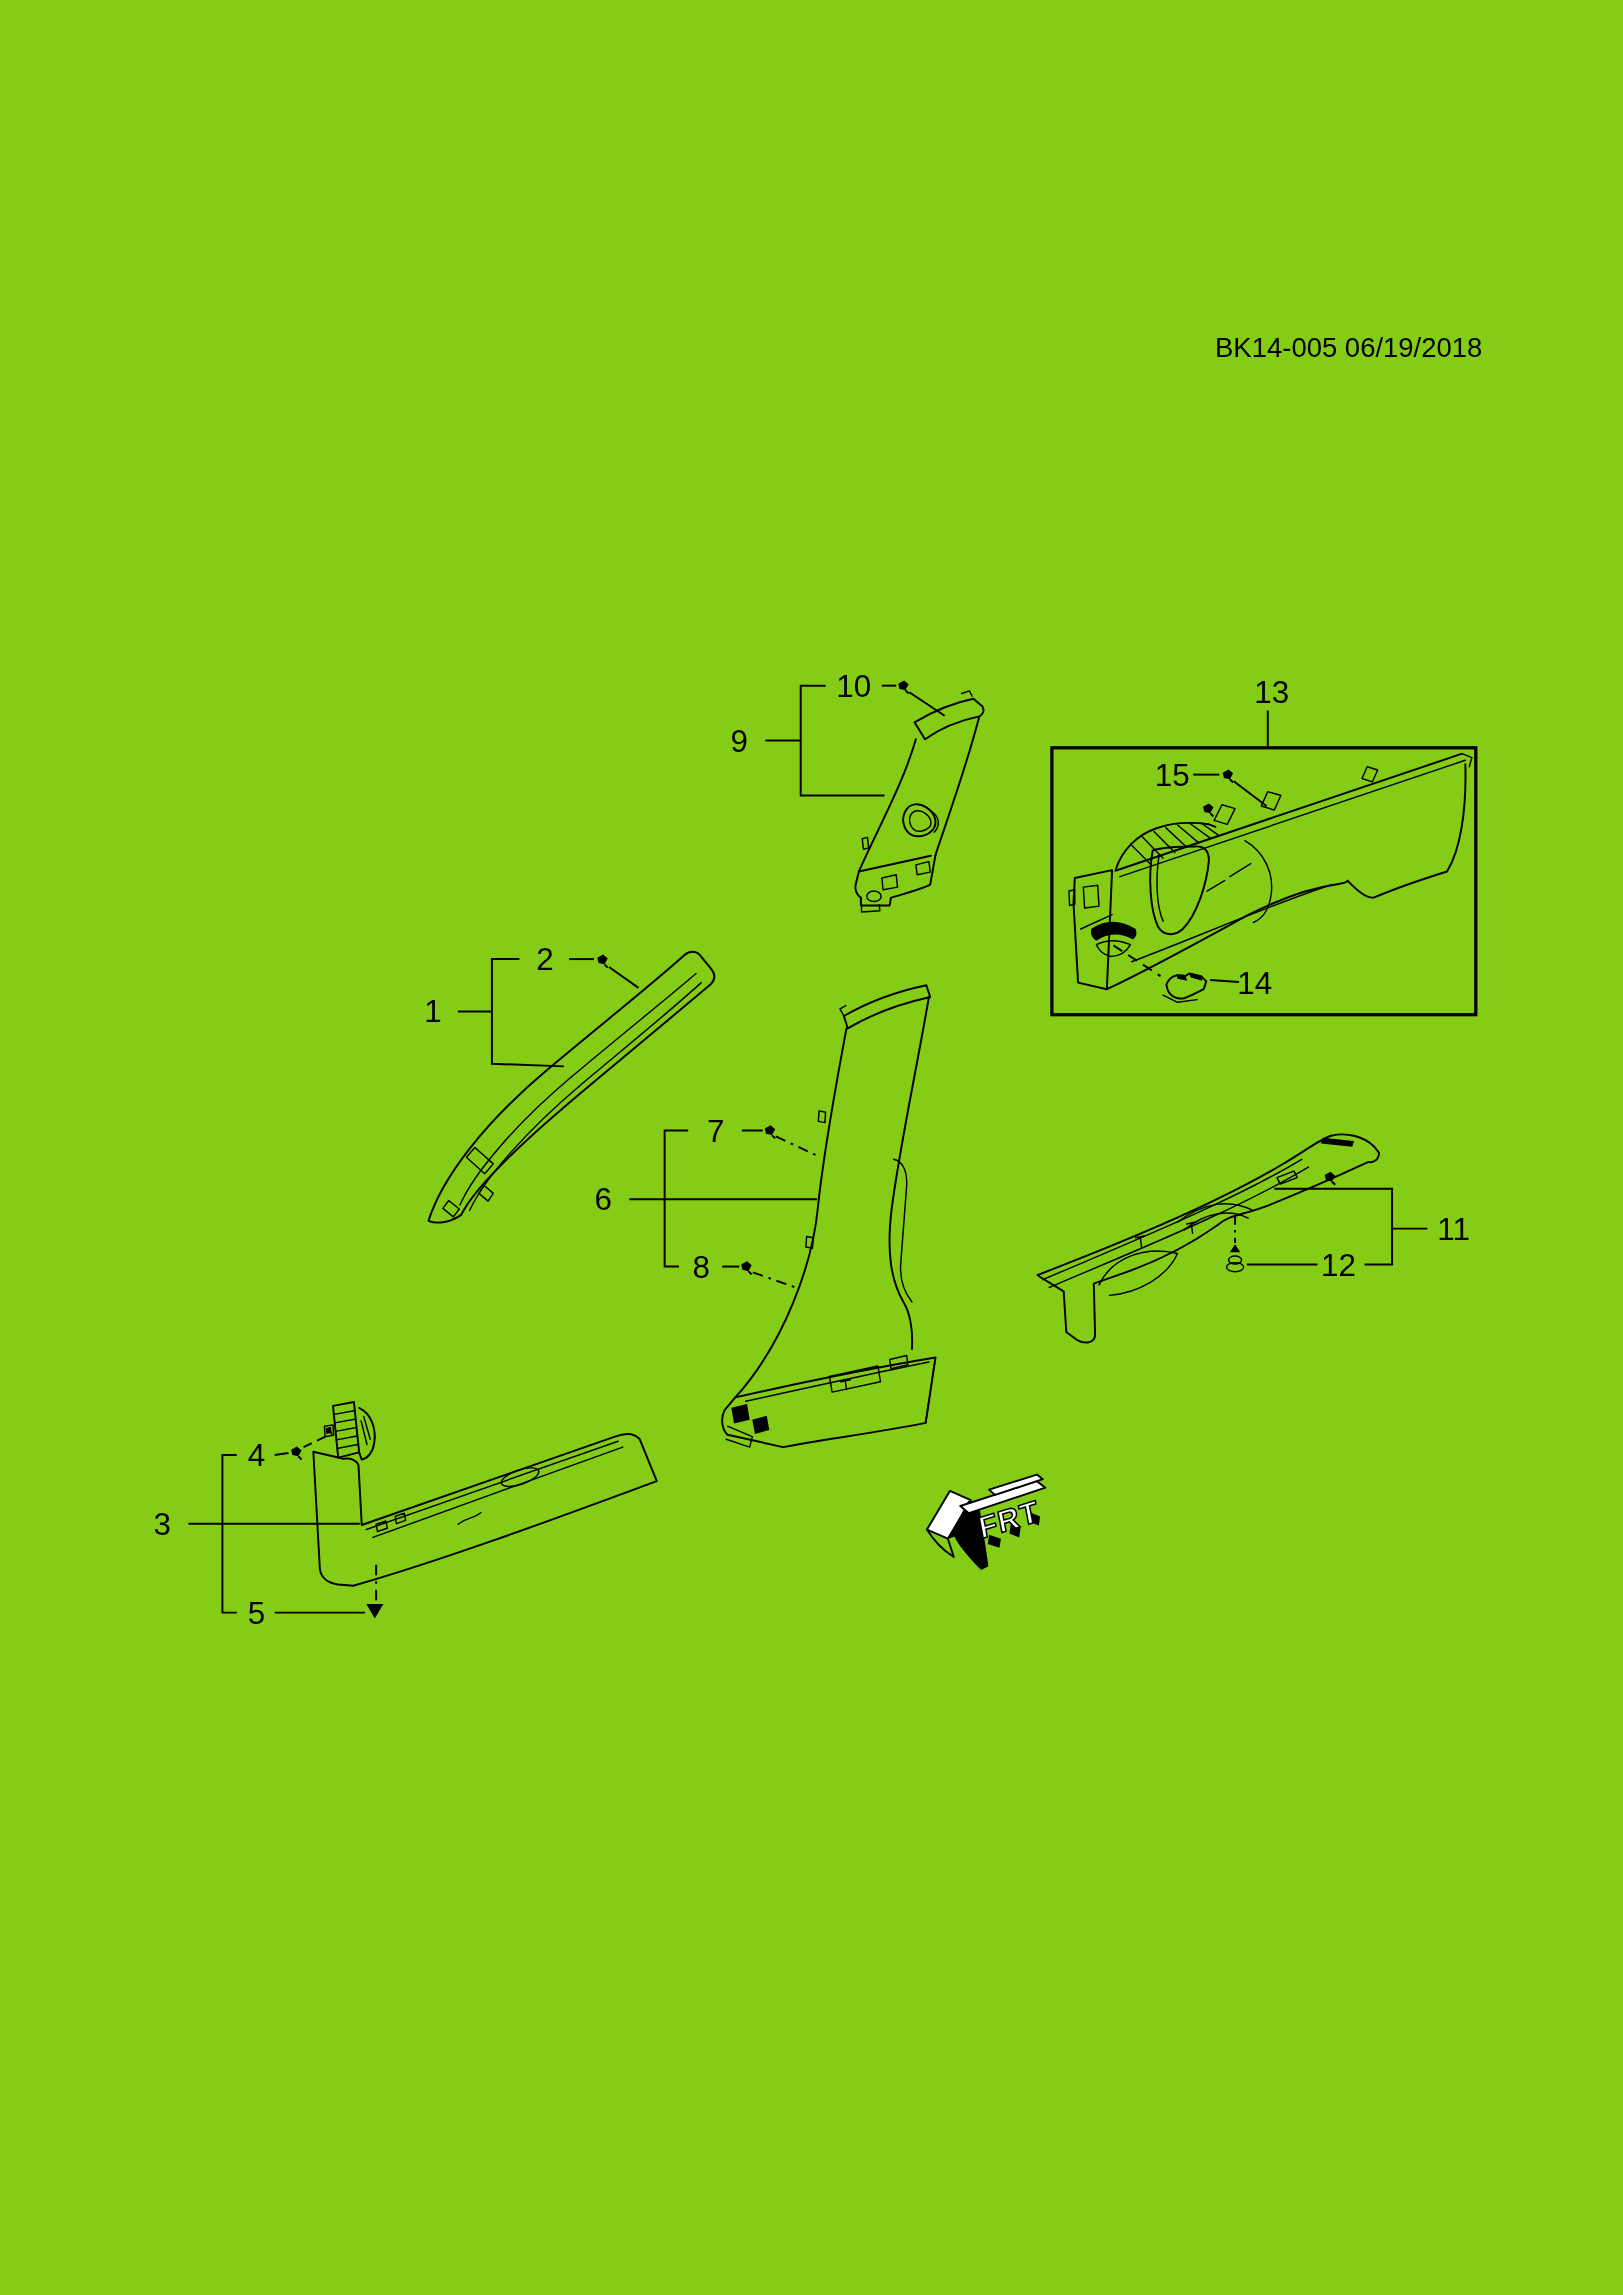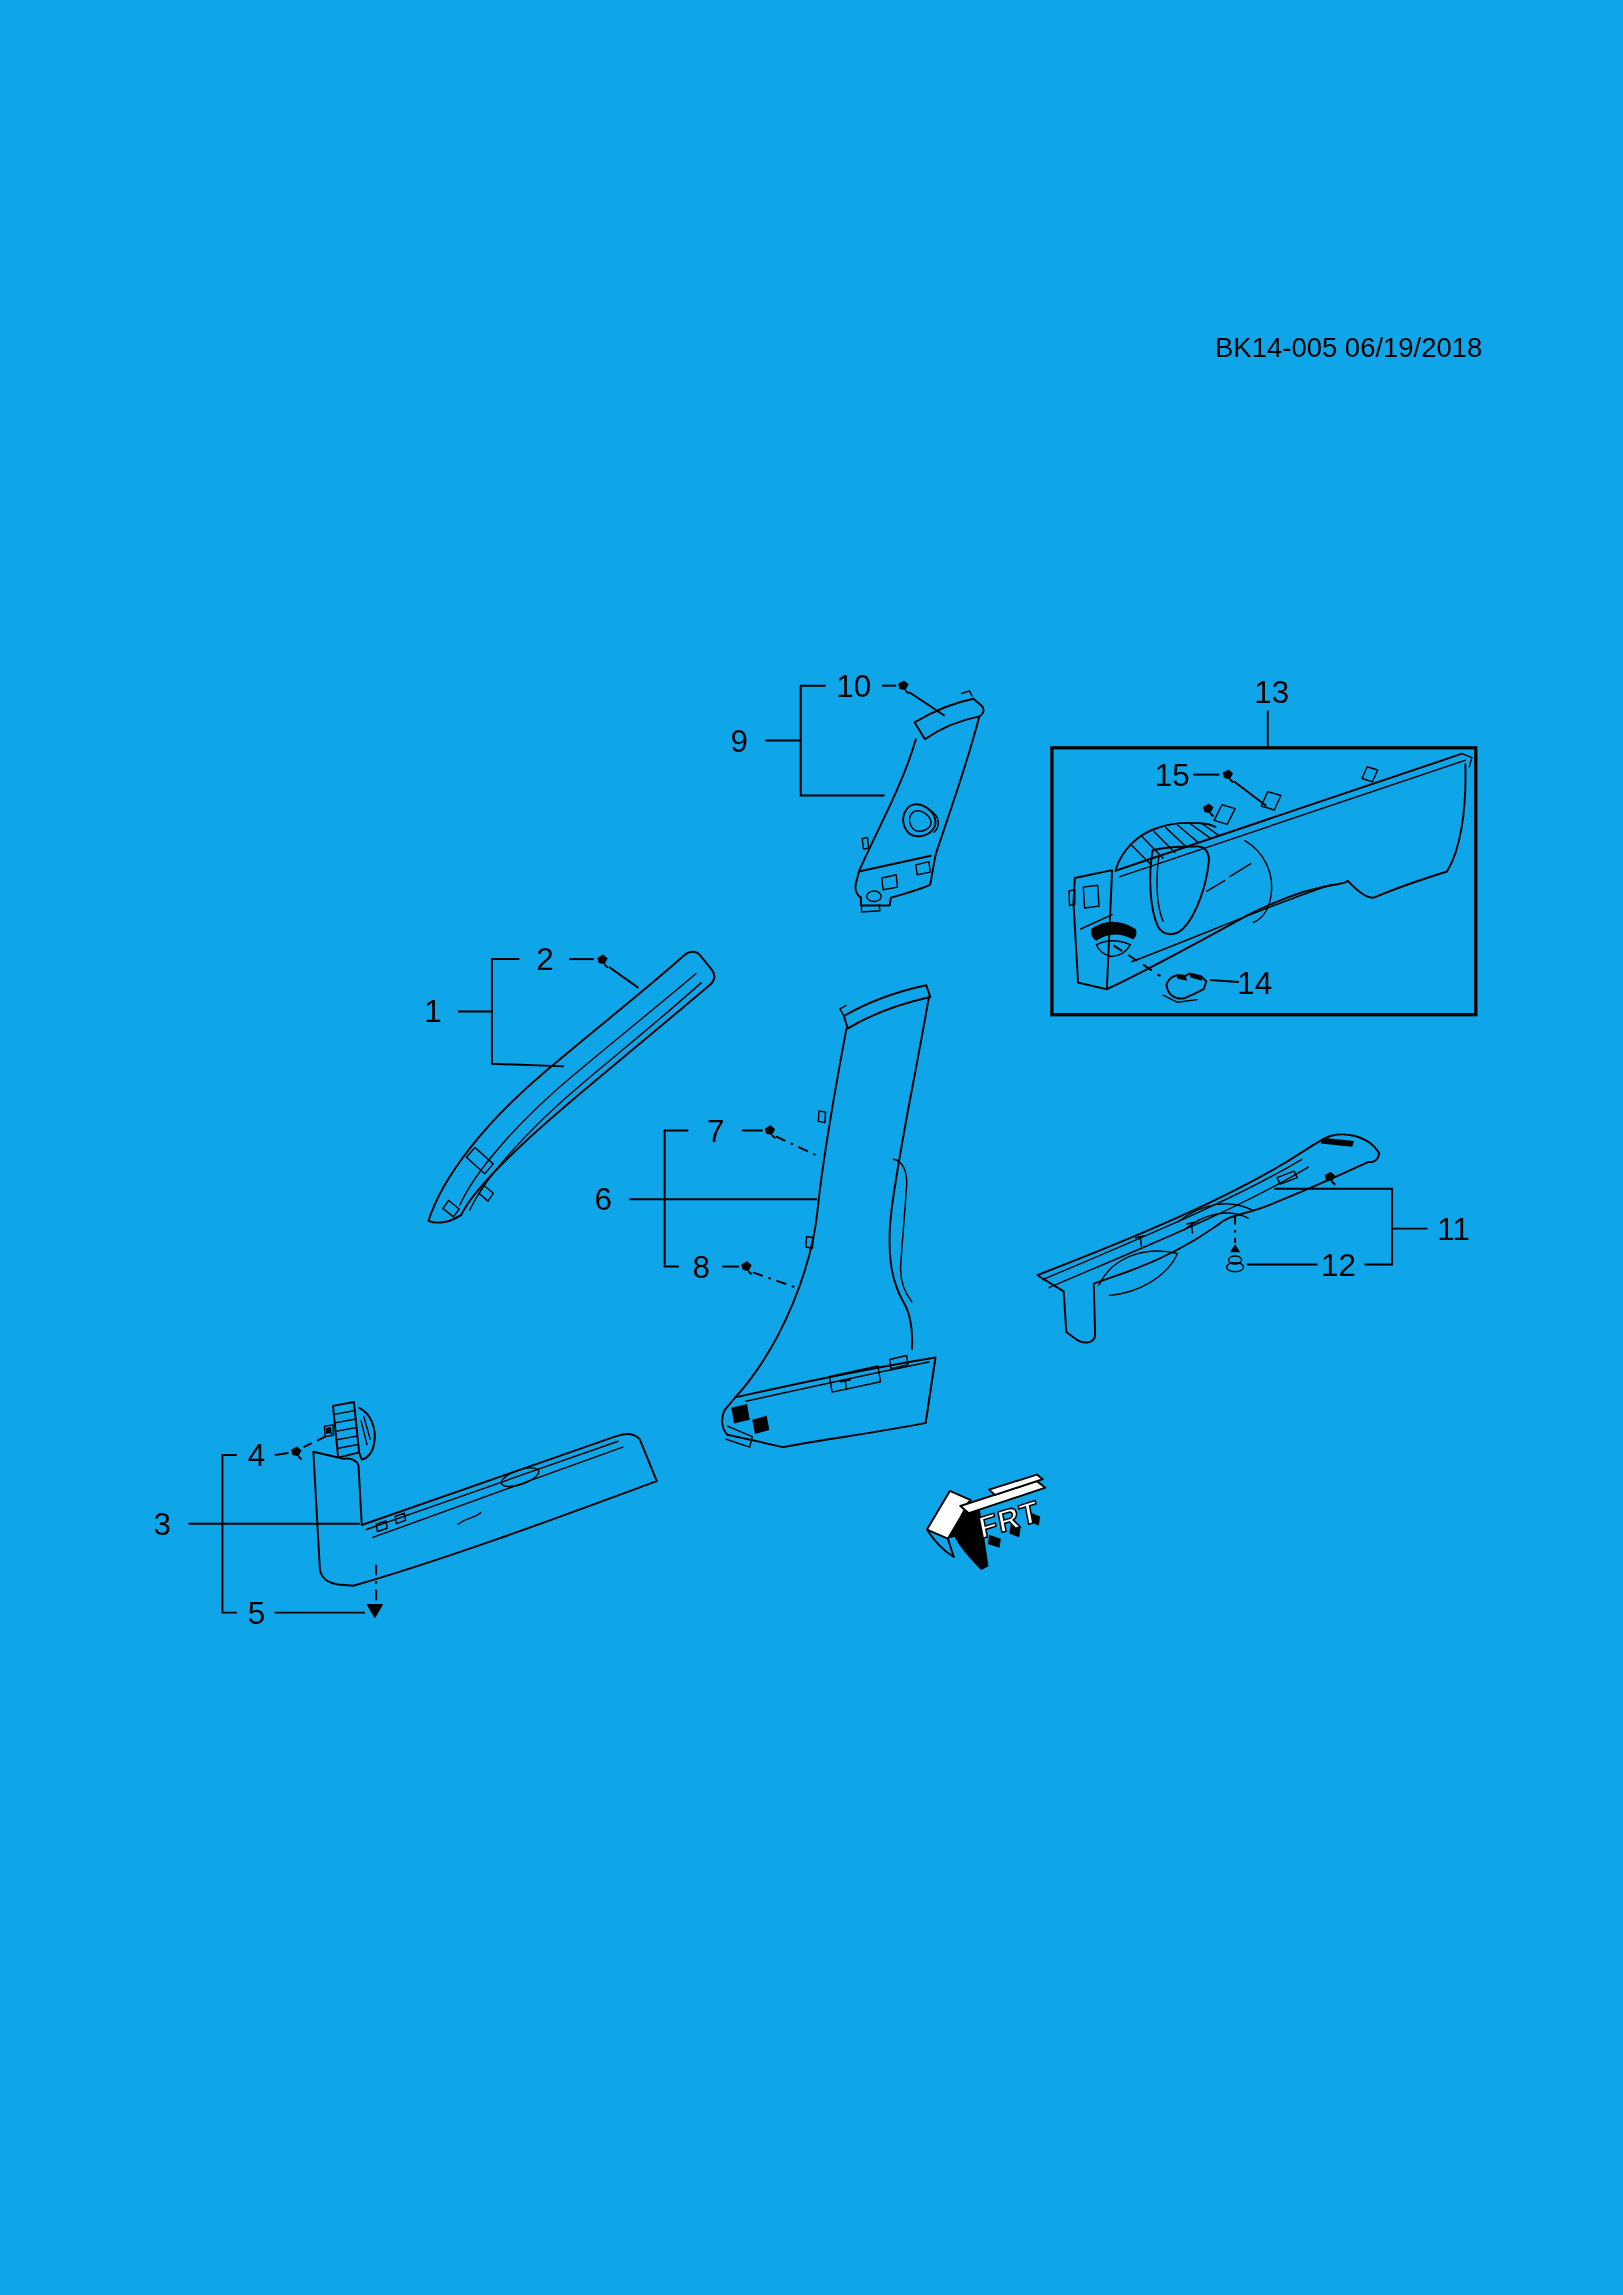--- a/index.html
+++ b/index.html
@@ -1,16 +1,16 @@
 <!DOCTYPE html>
 <html style="font-size:10.5px"><head>
 <meta charset="utf-8">
 <style>
   html,body{margin:0;padding:0;background:#ffffff;}
-  .page{position:relative;width:1623px;height:2295px;background:#0ea5e9;overflow:hidden;}
+  .page{position:relative;width:1623px;height:2295px;background:#84cc16;overflow:hidden;}
   svg{display:block;}
   .ln{fill:none;stroke:#000;stroke-width:3;stroke-linecap:round;stroke-linejoin:round;}
   .thin{fill:none;stroke:#000;stroke-width:2.2;stroke-linecap:round;stroke-linejoin:round;}
   .lead{fill:none;stroke:#000;stroke-width:3;stroke-linecap:butt;}
   .boxln{fill:none;stroke:#000;stroke-width:5;}
   .fb{fill:#000;stroke:none;}
   .wf{fill:#fff;stroke:#000;stroke-width:3;stroke-linejoin:round;}
   text.callout{font-family:"Liberation Sans",sans-serif;font-size:48px;fill:#000;text-anchor:middle;}
   text.doc{font-family:"Liberation Sans",sans-serif;font-size:42px;fill:#000;text-anchor:end;}
   text.frt{font-family:"Liberation Sans",sans-serif;font-size:46px;font-weight:bold;fill:#fff;stroke:#000;stroke-width:2.4;letter-spacing:2px;}

